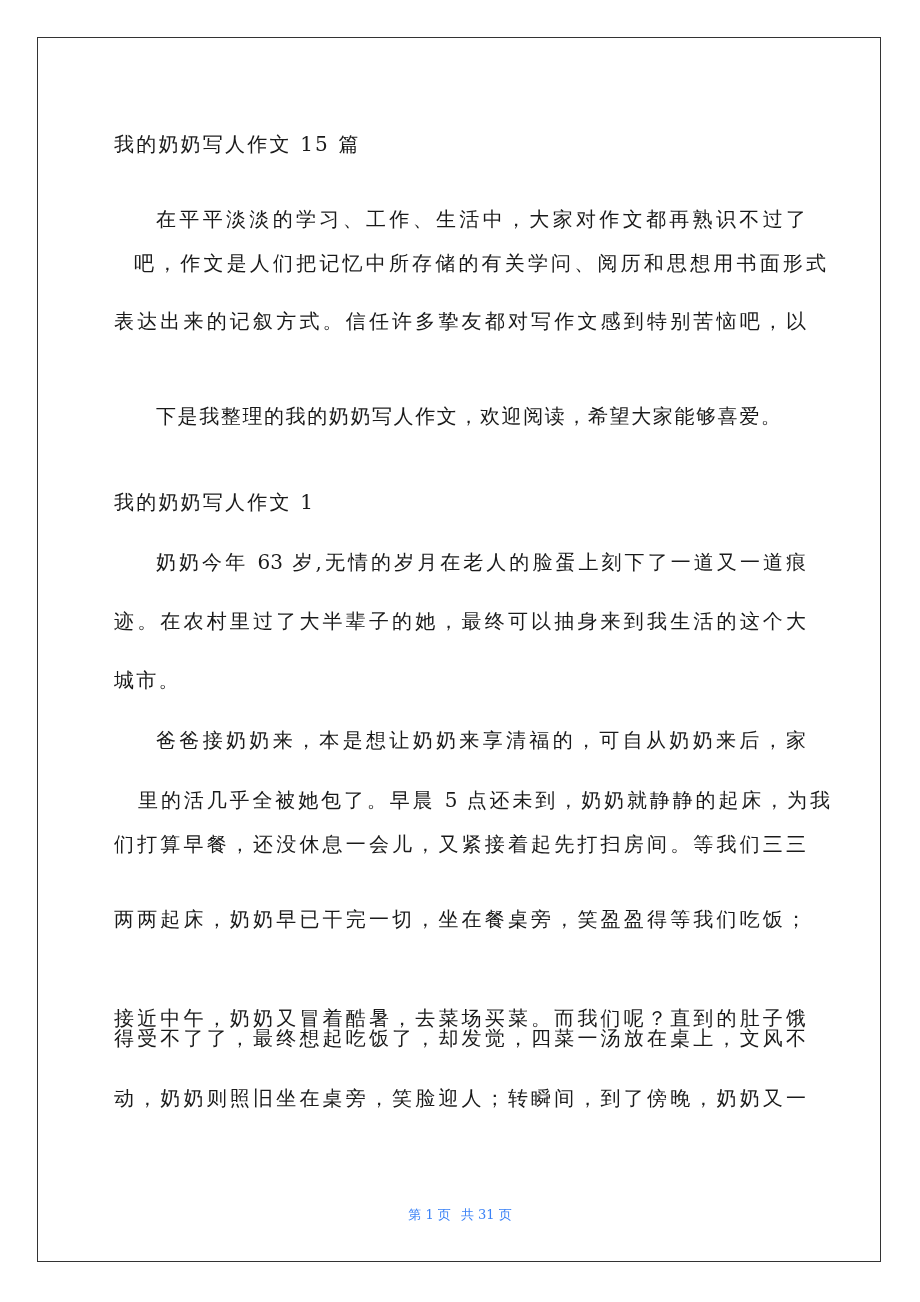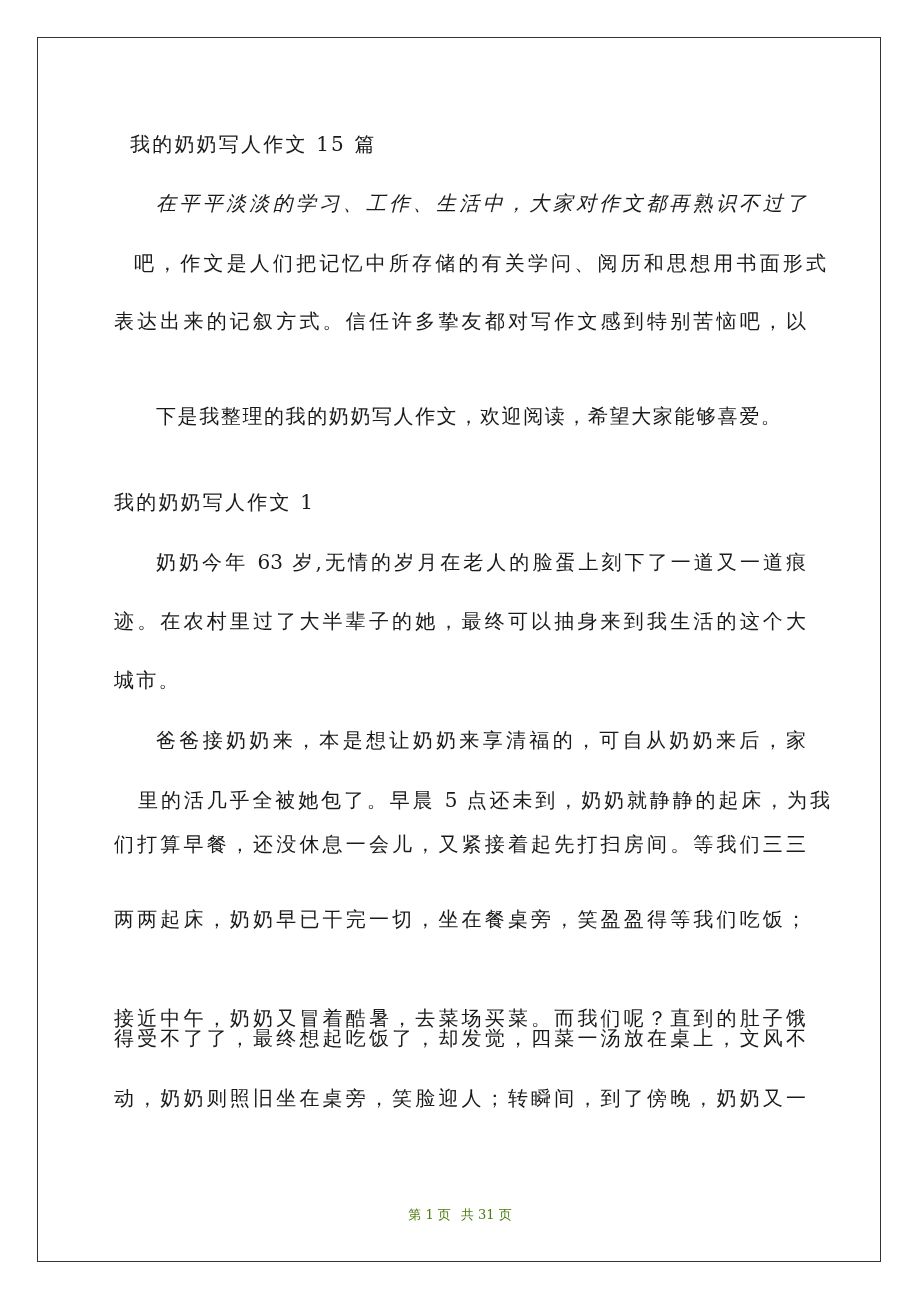--- a/index.html
+++ b/index.html
@@ -48,33 +48,33 @@
       padding-left: 42px;
       box-sizing: border-box;
     }
     .footer {
       position: absolute;
       left: 0;
       width: 920px;
       top: 1206px;
       text-align: center;
       font-size: 13px;
-      color: #4d7c0f;
+      color: #3b82f6;
     }
     .footer span { margin: 0 3px; }
   </style>
 </head>
 <body>
 
 <div class="page-frame"></div>
 
 <div class="content">
-  <div class="line" style="top:12px;margin-left:16px;">我的奶奶写人作文 15 篇</div>
+  <div class="line" style="top:12px;">我的奶奶写人作文 15 篇</div>
 
-  <div class="line justify indent" style="top:71px;font-style:italic;">在平平淡淡的学习、工作、生活中，大家对作文都再熟识不过了</div>
+  <div class="line justify indent" style="top:87px;">在平平淡淡的学习、工作、生活中，大家对作文都再熟识不过了</div>
   <div class="line justify" style="top:131px;margin-left:20px;">吧，作文是人们把记忆中所存储的有关学问、阅历和思想用书面形式</div>
   <div class="line justify" style="top:191px;font-family:Liberation Mono, monospace;">表达出来的记叙方式。信任许多挚友都对写作文感到特别苦恼吧，以</div>
   <div class="line indent" style="top:250px; letter-spacing:1.6px;margin-top:34px;">下是我整理的我的奶奶写人作文，欢迎阅读，希望大家能够喜爱。</div>
 
   <div class="line" style="top:370px;">我的奶奶写人作文 1</div>
 
   <div class="line justify indent" style="top:430px;">奶奶今年 63 岁,无情的岁月在老人的脸蛋上刻下了一道又一道痕</div>
   <div class="line justify" style="top:489px;">迹。在农村里过了大半辈子的她，最终可以抽身来到我生活的这个大</div>
   <div class="line" style="top:548px;">城市。</div>
 

